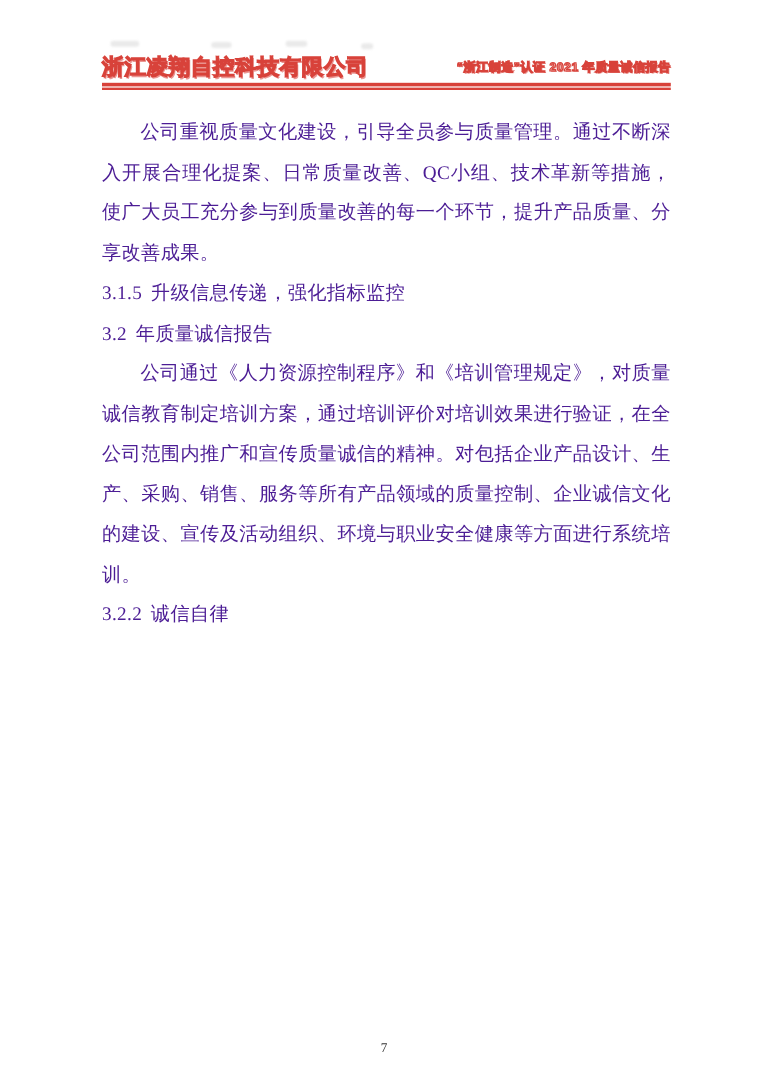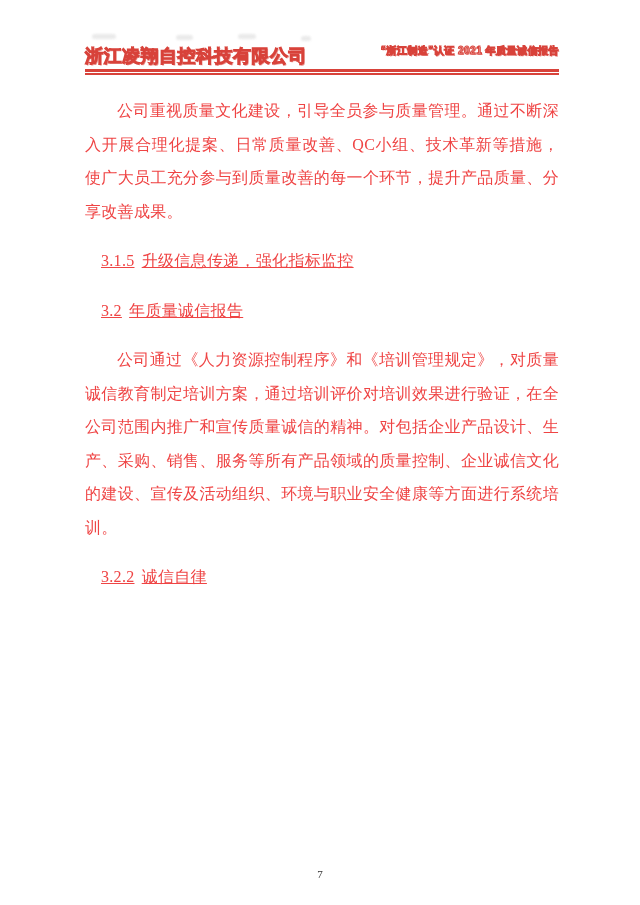--- a/index.html
+++ b/index.html
@@ -26,21 +26,21 @@
   }
   
   .header {
     position: absolute;
     left: 85px;
     width: 474px;
     top: 44px;
     height: 24px;
     display: flex;
     justify-content: space-between;
-    align-items: flex-start;
+    align-items: center;
     white-space: nowrap;
   }
   .header-text {
     font-family: "Liberation Sans", sans-serif;
     font-weight: 700;
     color: #fdf0ef;
     -webkit-text-stroke: 1px #d8423a;
     text-shadow: 1px 1px 0 rgba(216, 66, 58, 0.55);
     letter-spacing: 0.5px;
   }
@@ -56,32 +56,31 @@
   .rule-gap   { height: 1.5px; }
   .rule-thin  { height: 1.5px; background: #d8423a; }
   
   .doc-body {
     position: absolute;
     left: 85px;
     top: 94px;
     width: 474px;
     font-size: 16px;
     line-height: 33.5px;
-    color: #ef4444;
+    color: #4c1d95;
     letter-spacing: 0.3px;
   }
   .doc-body .para {
     margin: 0;
     text-indent: 2em;
     text-align: justify;
   }
   .doc-body .heading {
-    margin: 16px;
+    margin: 0;
     text-indent: 0;
-    text-decoration: underline;
   }
   .doc-body .hnum {
     padding-right: 0.45em;
   }
   .page-num {
     position: absolute;
     left: 0;
     right: 0;
     bottom: 25px;
     text-align: center;

